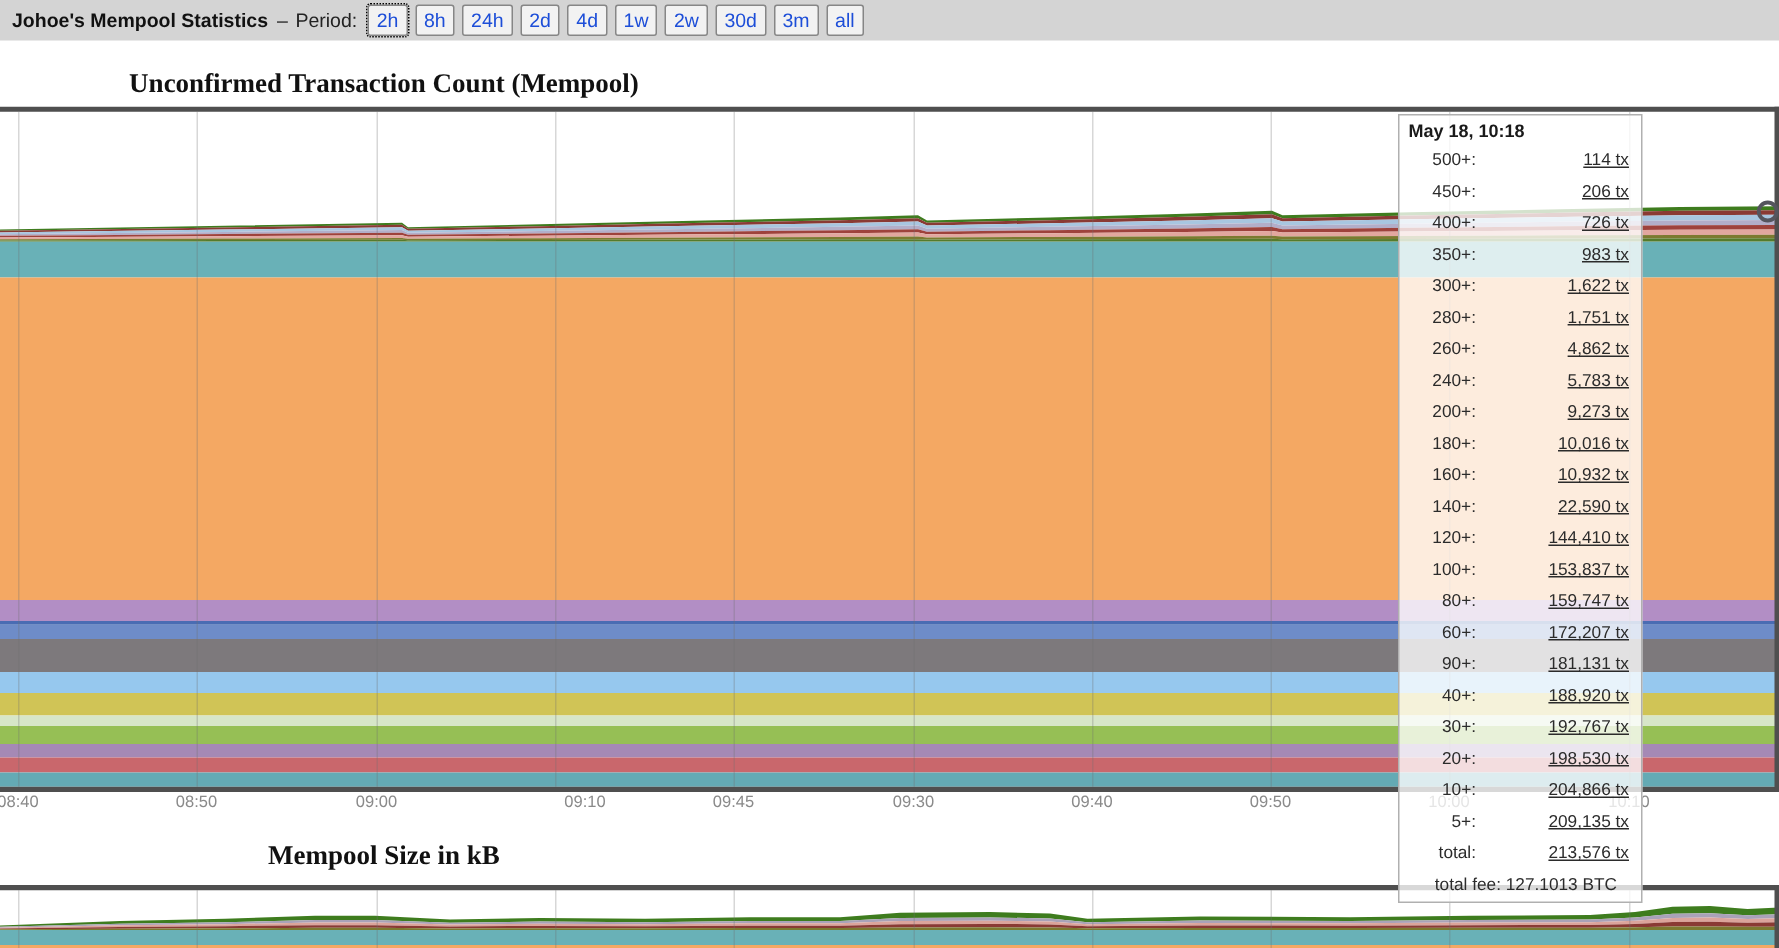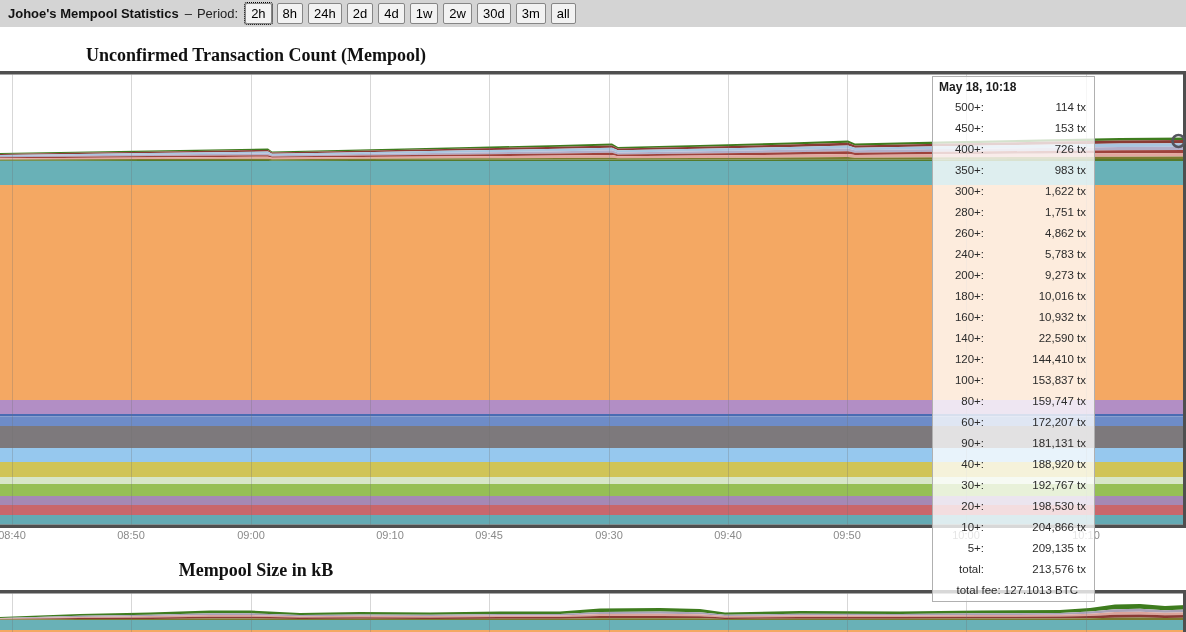--- a/index.html
+++ b/index.html
@@ -6,39 +6,39 @@
   body{font-family:"Liberation Sans",sans-serif;}
   #page{position:relative;width:1186px;height:632px;overflow:hidden;background:#fff;}
 
   .header-bar{position:absolute;top:0;left:0;width:1186px;height:27px;background:#d4d4d4;
     display:flex;align-items:center;padding-left:8px;box-sizing:border-box;font-size:13px;color:#111;}
   .app-title{font-weight:bold;white-space:pre;}
   .sep{margin:0 5px 0 6px;color:#222;}
   .plabel{margin-right:7px;color:#222;}
   #periods{display:flex;align-items:center;}
   .pbtn{margin-right:5px;padding:1px 5px;height:21px;background:#f2f2f2;border:1px solid #868686;
-    border-radius:2px;color:#000000;font-size:13px;font-family:"Liberation Sans",sans-serif;cursor:pointer;line-height:17px;}
+    border-radius:2px;color:#1d4ed8;font-size:13px;font-family:"Liberation Sans",sans-serif;cursor:pointer;line-height:17px;}
   .pbtn.active{outline:1px dotted #000;}
 
   .chart-title{position:absolute;left:0;width:512px;text-align:center;
     font-family:"Liberation Serif",serif;font-weight:bold;font-size:18px;color:#111;}
   #title1{top:45px;}
   #title2{top:560px;}
 
   #svg1{position:absolute;top:71px;left:0;display:block;}
   #svg2{position:absolute;top:590px;left:0;display:block;}
 
   .xlabel{position:absolute;top:529px;width:60px;text-align:center;font-size:11px;color:#8a8a8a;z-index:1;}
 
   .tooltip{position:absolute;left:932px;top:76px;width:163px;box-sizing:border-box;
     background:rgba(255,255,255,0.78);border:1px solid #b0b0b0;z-index:5;}
   .tt-head{height:20px;line-height:20px;font-weight:bold;font-size:12px;padding-left:6px;color:#1a1a1a;}
   .tt-row{display:flex;height:21px;line-height:21px;font-size:11.5px;color:#2b2b2b;}
   .tt-label{width:51px;text-align:right;}
-  .tt-val{flex:1;text-align:right;padding-right:8px;}
+  .tt-val{flex:1;text-align:right;padding-right:8px;text-decoration:underline;}
   .tt-fee{height:21px;line-height:21px;font-size:11.5px;text-align:right;padding-right:16px;color:#2b2b2b;white-space:nowrap;}
 </style>
 </head>
 <body>
 
 <div id="page">
 
   <div class="header-bar">
     <span class="app-title">Johoe's Mempool Statistics</span>
     <span class="sep">–</span>
@@ -136,21 +136,21 @@
 
   <div class="tooltip">
     <div class="tt-head">May 18, 10:18</div>
     <div id="tt-rows">
         <div class="tt-row">
           <span class="tt-label">500+:</span>
           <span class="tt-val">114 tx</span>
         </div>
         <div class="tt-row">
           <span class="tt-label">450+:</span>
-          <span class="tt-val">153 tx</span>
+          <span class="tt-val">206 tx</span>
         </div>
         <div class="tt-row">
           <span class="tt-label">400+:</span>
           <span class="tt-val">726 tx</span>
         </div>
         <div class="tt-row">
           <span class="tt-label">350+:</span>
           <span class="tt-val">983 tx</span>
         </div>
         <div class="tt-row">

